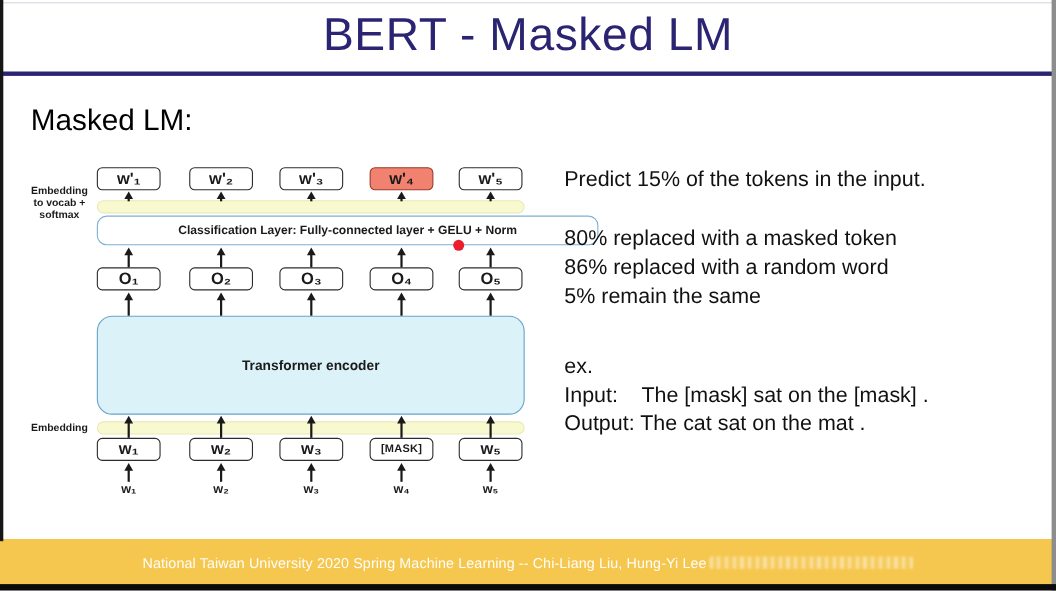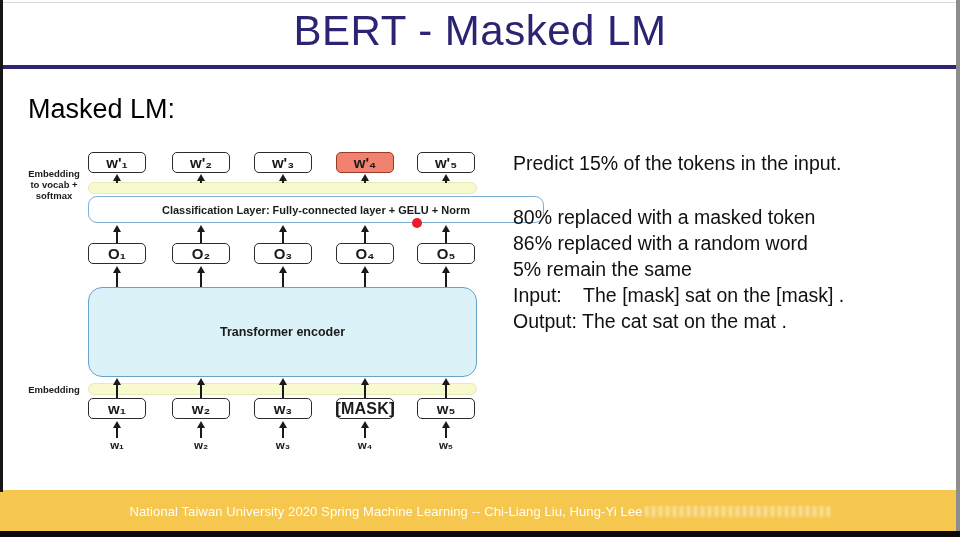--- a/index.html
+++ b/index.html
@@ -24,21 +24,21 @@
   .section-heading { position:absolute; left:28px; top:94px; font-size:27px; color:#000; }
 
   
   .tok {
     position:absolute; width:58px; height:21px; background:#fff;
     border:1.6px solid #2c2c2c; border-radius:5px;
     display:flex; align-items:center; justify-content:center;
     font-weight:bold; font-size:15px; color:#1a1a1a;
   }
   .tok.hl { background:#f0826f; border-color:#9c3a28; }
-  .tok.mask { font-size:16px; letter-spacing:0.2px; }
+  .tok.mask { font-size:10px; letter-spacing:0.2px; }
 
   .x0{left:88px}.x1{left:172px}.x2{left:254px}.x3{left:336px}.x4{left:417px}
   .row-out{top:152px}.row-o{top:243px}.row-in{top:398px}
 
   .wlab {
     position:absolute; width:58px; top:439px; text-align:center;
     font-weight:bold; font-size:11.5px; color:#1a1a1a;
   }
 
   .ybar {
@@ -184,20 +184,21 @@
   <div class="wlab x2">w₃</div>
   <div class="wlab x3">w₄</div>
   <div class="wlab x4">w₅</div>
 </div>
 
 <div class="notes">
   <div class="p1">Predict 15% of the tokens in the input.</div>
   <div>80% replaced with a masked token</div>
   <div>86% replaced with a random word</div>
   <div>5% remain the same</div>
+  <div class="ex">ex.</div>
   <div class="mono-space">Input:    The [mask] sat on the [mask] .</div>
   <div class="mono-space">Output: The cat sat on the mat .</div>
 </div>
 
 <div class="footer">
   <span class="footer-text">National Taiwan University 2020 Spring Machine Learning -- Chi-Liang Liu, Hung-Yi Lee</span>
   <span class="footer-watermark"></span>
 </div>
 
 <div class="edge-topline"></div>

